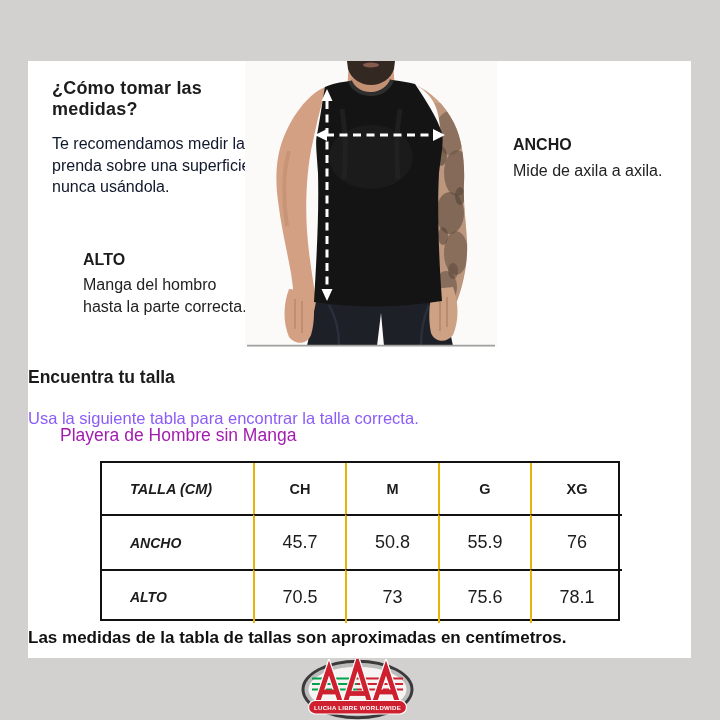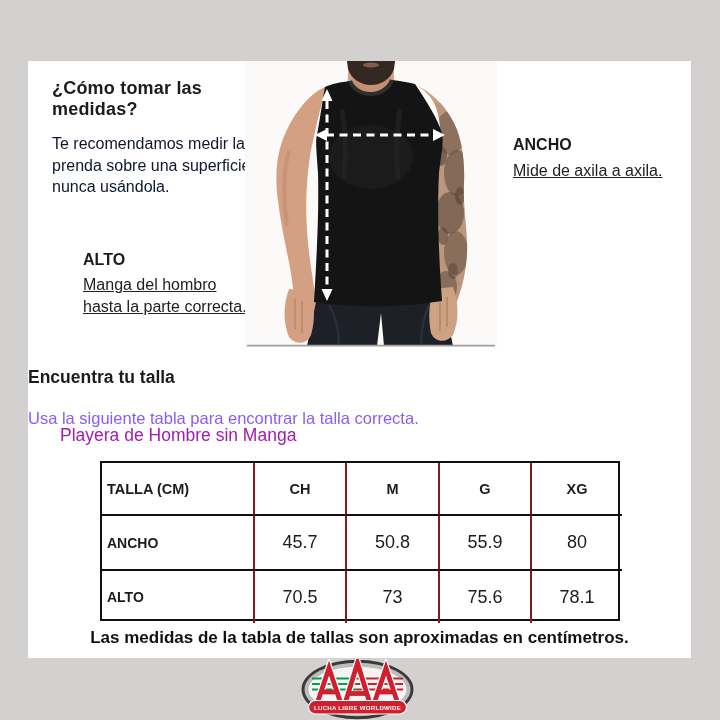--- a/index.html
+++ b/index.html
@@ -12,21 +12,21 @@
   .panel{
     position:absolute;left:28px;top:61px;width:663px;height:597px;
     background:#ffffff;
   }
   
   .howto{position:absolute;left:24px;top:17px;width:230px;}
   .howto h2{margin:0;font-size:18px;font-weight:bold;letter-spacing:.2px;}
   .howto .body{margin-top:13px;font-size:16px;line-height:21.5px;color:#0f172a;}
   
   .callout .c-title{font-weight:bold;font-size:16px;}
-  .callout .c-line{font-size:16px;line-height:22px;color:#222;text-decoration:underline;}
+  .callout .c-line{font-size:16px;line-height:22px;color:#222;}
   .alto{position:absolute;left:55px;top:190px;}
   .alto .c-title{margin-bottom:5px;}
   .ancho{position:absolute;left:485px;top:75px;}
   .ancho .c-title{margin-bottom:6px;}
   
   .photo{position:absolute;left:217px;top:0;width:252px;height:286px;}
   .photo svg{display:block;}
   
   .center-text{position:absolute;left:0;width:663px;text-align:left;}
   .find-title{top:306px;font-weight:bold;font-size:17.5px;}
@@ -34,29 +34,29 @@
   .product{top:364px;font-size:17.5px;color:#a21caf;margin-left:32px;}
   
   .size-table{
     position:absolute;left:72px;top:400px;width:520px;height:160px;
     display:grid;grid-template-columns:151px 92px 93px 92px 92px;
     grid-template-rows:51px 55px 54px;
     border:2px solid #111;box-sizing:border-box;background:#fff;
   }
   .size-table .cell{
     display:flex;align-items:center;justify-content:center;
-    border-left:2px solid #7f1d1d;border-top:2px solid #111;
+    border-left:2px solid #eab308;border-top:2px solid #111;
     font-size:18px;color:#1c1c1c;box-sizing:border-box;
   }
-  .size-table .cell.first-col{border-left:none;justify-content:flex-start;padding-left:5px;}
+  .size-table .cell.first-col{border-left:none;justify-content:flex-start;padding-left:28px;font-style:italic;}
   .size-table .cell.first-row{border-top:none;}
   .size-table .cell.head{font-weight:bold;font-size:14.5px;}
   .size-table .cell.rowlab{font-weight:bold;font-size:14px;}
   
-  .footnote{position:absolute;left:0;top:567px;width:663px;text-align:center;
+  .footnote{position:absolute;left:0;top:567px;width:663px;text-align:left;
     font-weight:bold;font-size:17px;color:#111;}
   
   .logo{position:absolute;left:299px;top:659px;width:117px;height:61px;overflow:hidden;}
 </style>
 </head>
 <body>
 
 <div class="page">
   <div class="panel">
 
@@ -164,21 +164,21 @@
       <div class="cell head first-col first-row">TALLA (CM)</div>
       <div class="cell head first-row">CH</div>
       <div class="cell head first-row">M</div>
       <div class="cell head first-row">G</div>
       <div class="cell head first-row">XG</div>
 
       <div class="cell rowlab first-col">ANCHO</div>
       <div class="cell">45.7</div>
       <div class="cell">50.8</div>
       <div class="cell">55.9</div>
-      <div class="cell">80</div>
+      <div class="cell">76</div>
 
       <div class="cell rowlab first-col">ALTO</div>
       <div class="cell">70.5</div>
       <div class="cell">73</div>
       <div class="cell">75.6</div>
       <div class="cell">78.1</div>
     </div>
 
     <div class="footnote">Las medidas de la tabla de tallas son aproximadas en centímetros.</div>
   </div>

